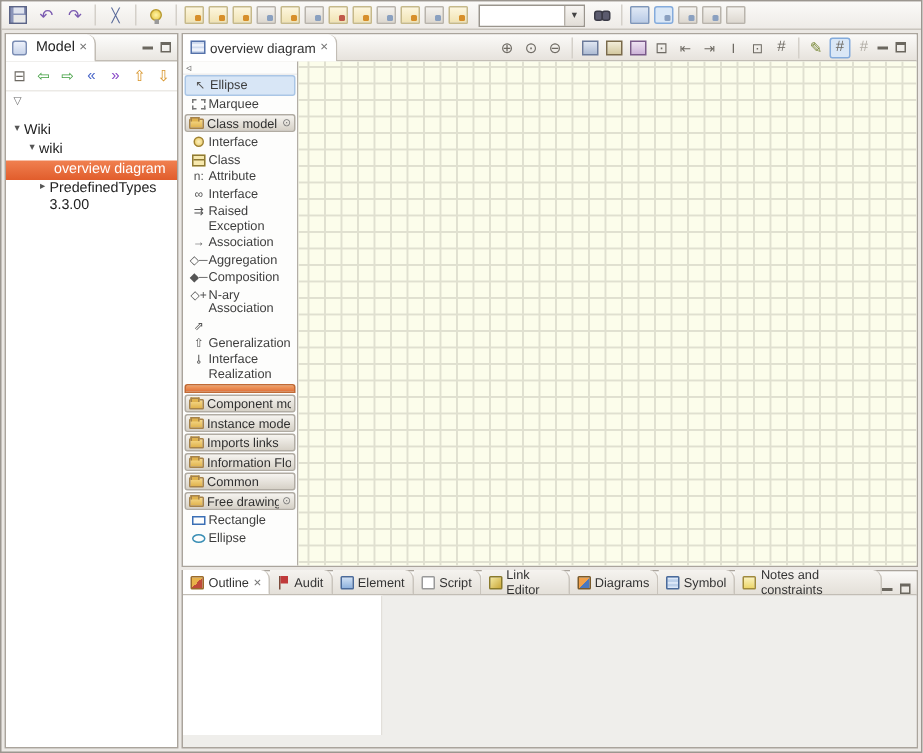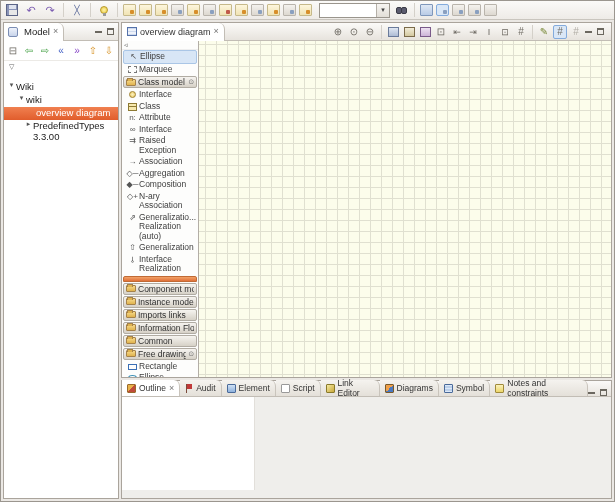--- a/index.html
+++ b/index.html
@@ -348,21 +348,20 @@
           <div class="p-item">
             <span class="ic">◆─</span>
             <span class="lb">Composition</span>
           </div>
           <div class="p-item">
             <span class="ic blu">◇+</span>
             <span class="lb">N-ary Association</span>
           </div>
           <div class="p-item">
             <span class="ic red">⇗</span>
-            <span class="lb">Generalizatio... Realization (auto)</span>
           </div>
           <div class="p-item">
             <span class="ic">⇧</span>
             <span class="lb">Generalization</span>
           </div>
           <div class="p-item">
             <span class="ic">
                 <span class="rot90">⊸</span>
               </span>
             <span class="lb">Interface Realization</span>

